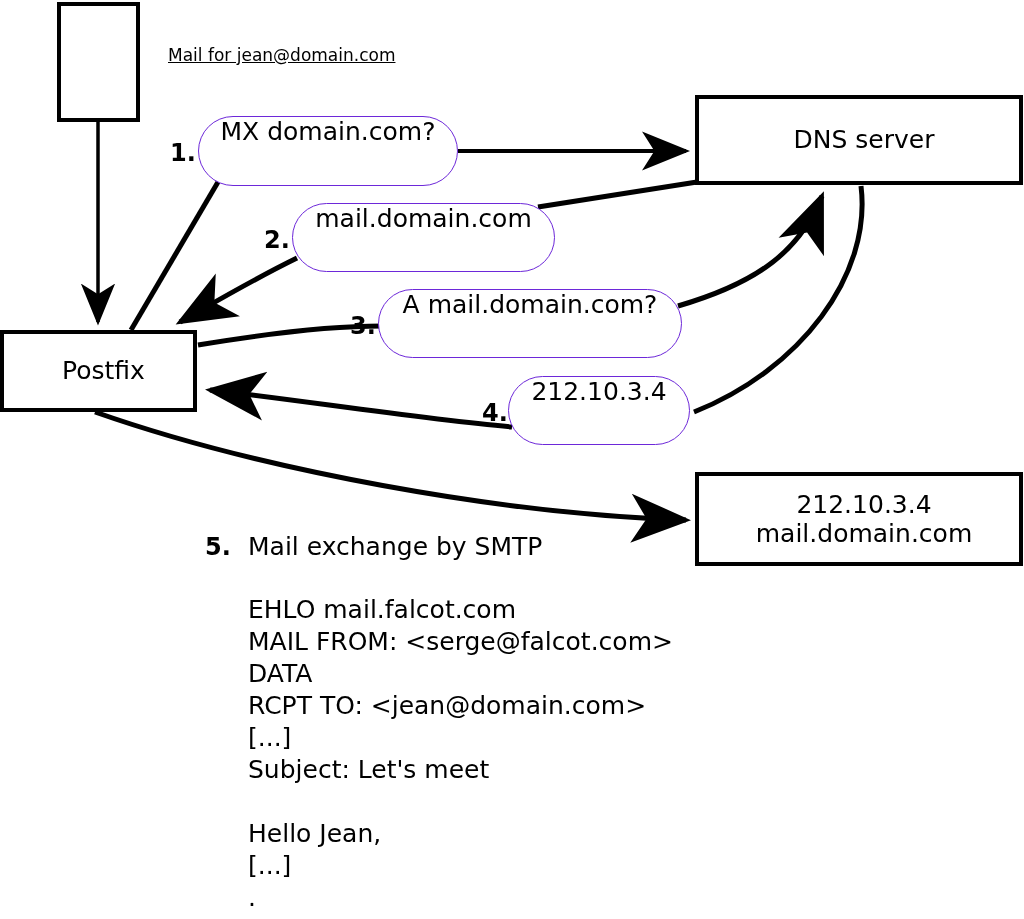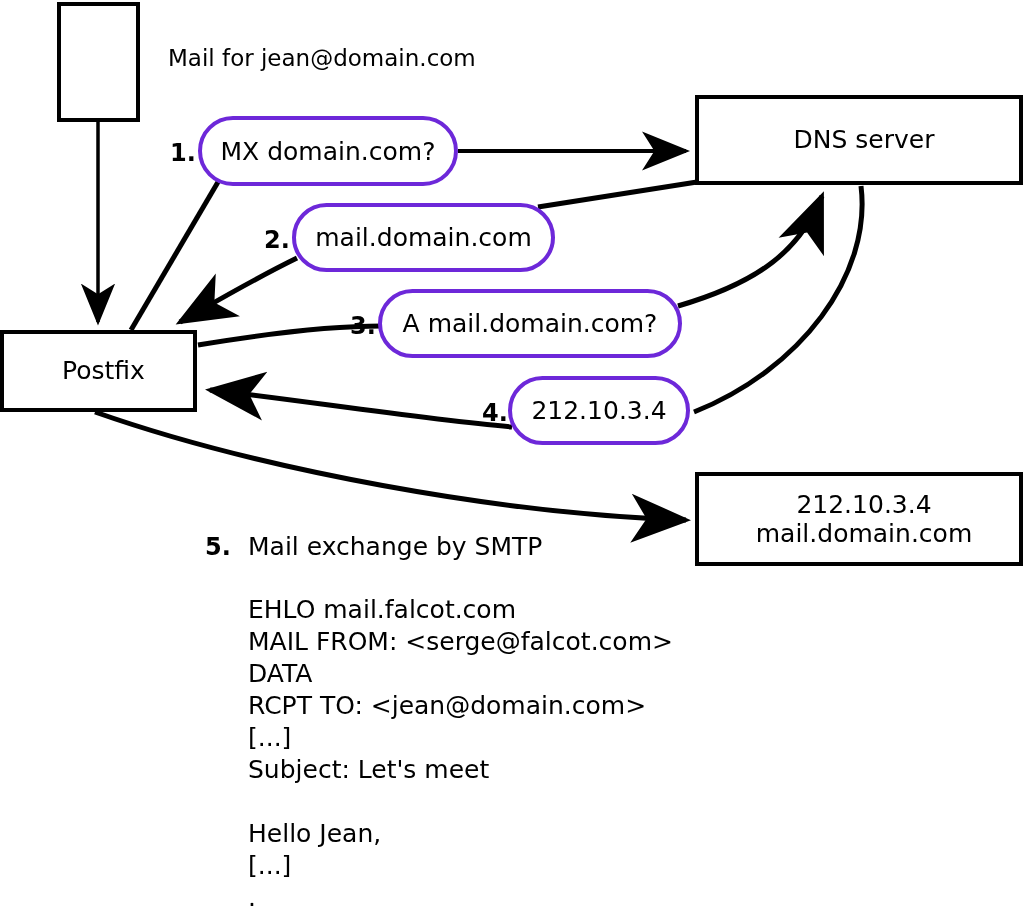--- a/index.html
+++ b/index.html
@@ -35,42 +35,42 @@
     justify-content: center;
     text-align: center;
     line-height: 1.18;
     font-size: 25px;
     z-index: 3;
     padding-left: 10px;
   }
   .bubble {
     position: absolute;
     box-sizing: border-box;
-    border: 4px solid #6d28d9;
+    border: 1px solid #6d28d9;
     background: #ffffff;
     border-radius: 40px;
     display: flex;
-    align-items: center;
     justify-content: center;
     font-size: 25px;
     white-space: nowrap;
     z-index: 3;
   }
   .step-num {
     position: absolute;
     font-weight: bold;
     font-size: 24px;
     z-index: 4;
     white-space: nowrap;
   }
   .plain-text {
     position: absolute;
-    font-size: 23px;
+    font-size: 17px;
     white-space: nowrap;
     z-index: 2;
+    text-decoration: underline;
   }
   .smtp-line {
     position: absolute;
     font-size: 25px;
     white-space: pre;
     z-index: 2;
   }
   .step5-label {
     position: absolute;
     font-size: 25px;

